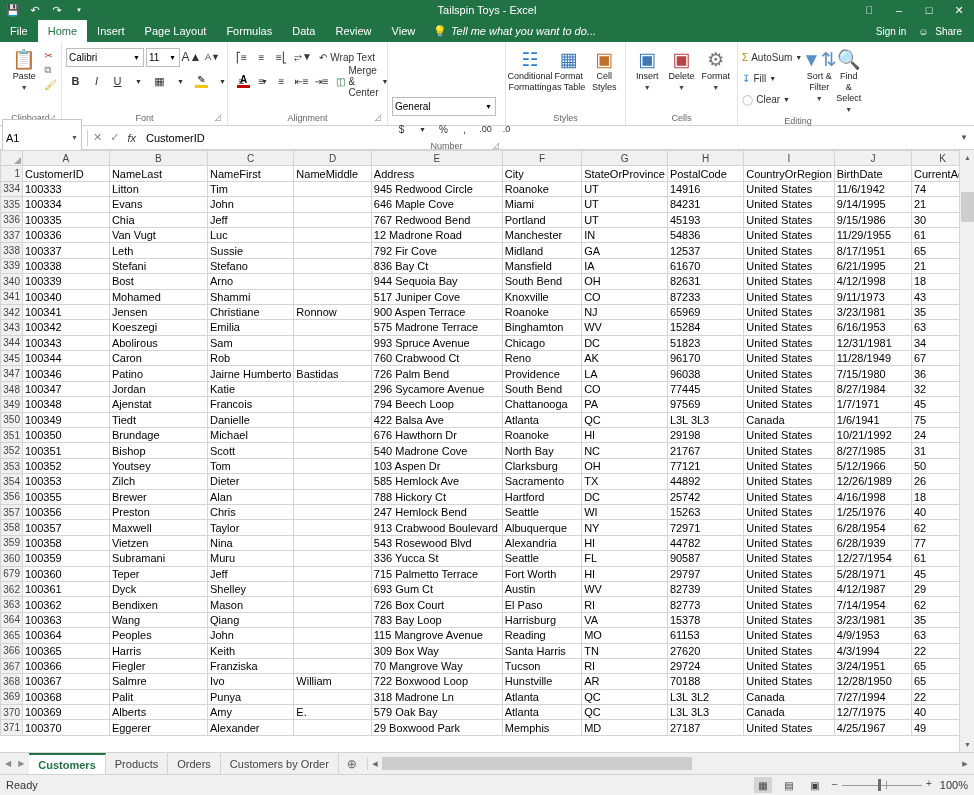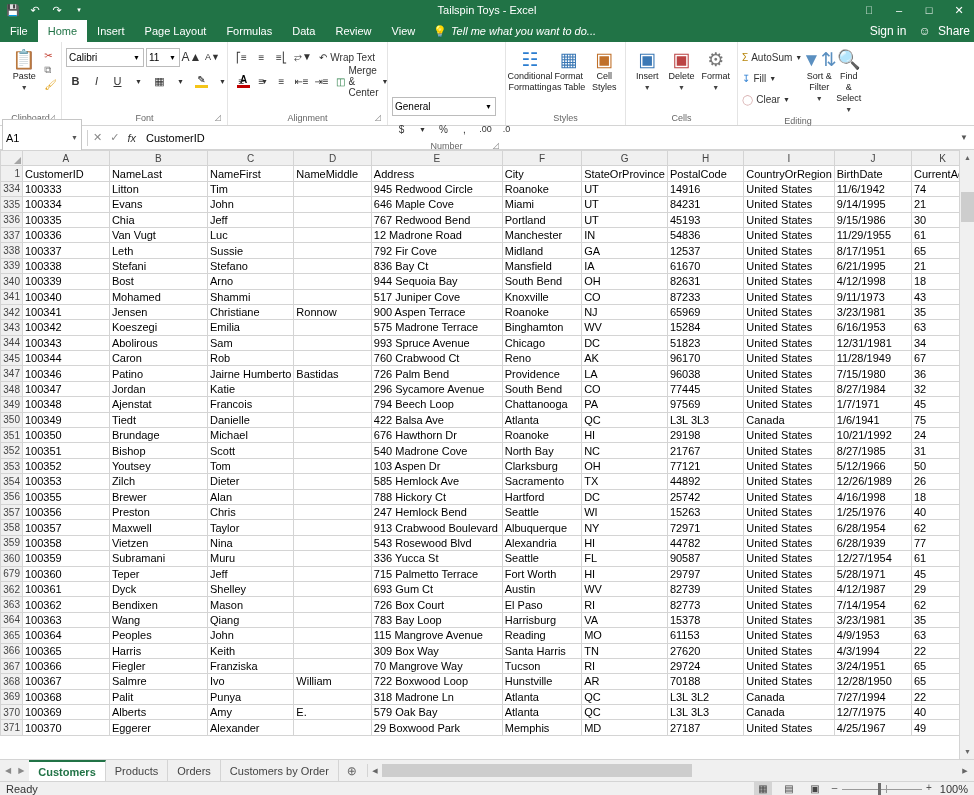--- a/index.html
+++ b/index.html
@@ -35,21 +35,21 @@
   }
   .tab {
     padding: 0 10px; display: flex; align-items: center; color: #fff; white-space: nowrap;
   }
   .tab.active { background: #fff; color: #217346; }
   .tellme {
     display: flex; align-items: center; gap: 4px; color: #fff; padding-left: 8px;
     font-size: 11px; font-style: italic;
   }
   .bulb { color: #ffd24d; font-style: normal; }
-  .tabs-right { margin-left: auto; display: flex; align-items: center; gap: 12px; padding-right: 4px; font-size: 12px; }
+  .tabs-right { margin-left: auto; display: flex; align-items: center; gap: 12px; padding-right: 12px; font-size: 10px; }
   .tabs-right span { color: #fff; display:flex; align-items:center; gap:4px; }
 
   
   .ribbon {
     height: 84px; background: #fff; border-bottom: 1px solid #d4d4d4;
     display: flex; align-items: stretch; flex: none; position: relative;
   }
   .rgroup { display: flex; flex-direction: column; position: relative; padding: 2px 4px 0 4px; border-right: 1px solid #e4e4e4; }
   .rgroup-body { flex: 1; display: flex; align-items: flex-start; padding-top: 2px; }
   .rgroup-label { text-align: center; font-size: 9px; color: #666; height: 13px; line-height: 13px; position: relative; }
@@ -161,21 +161,21 @@
   }
   .sheettab.active { background: #fff; color: #217346; font-weight: bold; border-top: 2px solid #217346; }
   .addsheet { display: flex; align-items: center; padding: 0 8px; font-size: 12px; color: #666; }
   .hscroll-area { flex: 1; display: flex; align-items: center; padding: 0 2px; }
   .hsbar { flex: 1; height: 13px; background: #f0f0f0; position: relative; border-left:1px solid #d4d4d4; }
   .hsthumb { position: absolute; left: 14px; top: 0; height: 13px; width: 310px; background: #cdcdcd; }
   .hs-arrow { width: 14px; height: 13px; display: flex; align-items: center; justify-content: center; font-size: 7px; color: #666; }
 
   
   .statusbar {
-    height: 14px; background: #f0f0f0; border-top: 1px solid #d4d4d4; display: flex; align-items: center;
+    height: 21px; background: #f0f0f0; border-top: 1px solid #d4d4d4; display: flex; align-items: center;
     font-size: 11px; color: #333; flex: none; padding: 0 6px;
   }
   .sb-right { margin-left: auto; display: flex; align-items: center; gap: 8px; }
   .viewbtn { width: 18px; height: 16px; display: flex; align-items: center; justify-content: center; font-size: 10px; color: #444; }
   .viewbtn.active { background: #d4d4d4; }
   .zoomslider { display: flex; align-items: center; gap: 0; width: 100px; position: relative; height: 16px; }
   .zs-line { position: absolute; left: 10px; right: 10px; top: 8px; height: 1px; background: #9a9a9a; }
   .zs-minus, .zs-plus { position: absolute; font-size: 10px; color: #555; top: 1px; }
   .zs-minus { left: 0; } .zs-plus { right: 0; }
   .zs-handle { position: absolute; left: 46px; top: 2px; width: 3px; height: 12px; background: #6d6d6d; }

